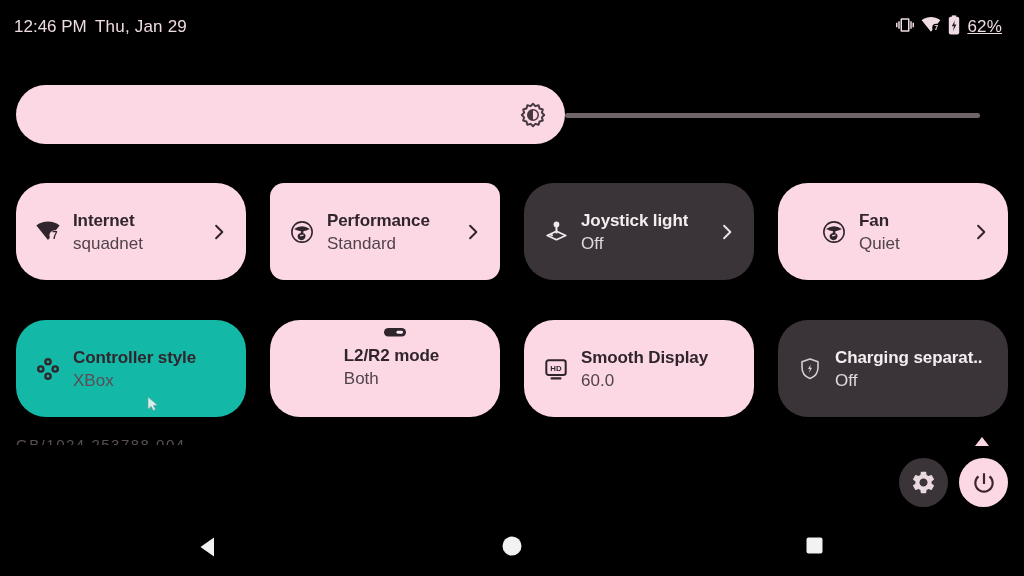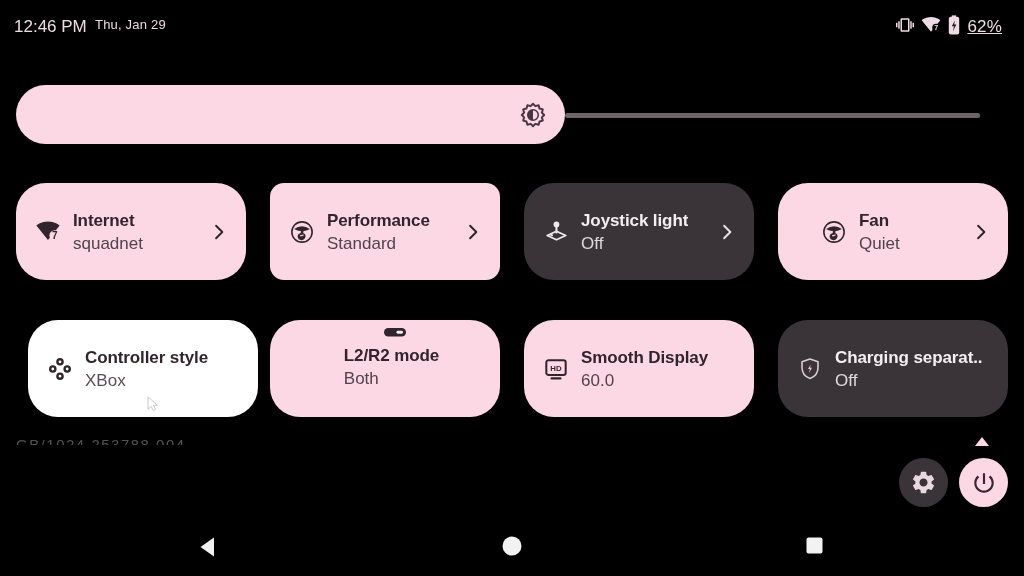--- a/index.html
+++ b/index.html
@@ -3,34 +3,34 @@
 <meta charset="utf-8">
 <style>
   * { margin:0; padding:0; box-sizing:border-box; }
   html,body { width:1024px; height:576px; background:#000; overflow:hidden;
     font-family:"Liberation Sans", sans-serif; }
   .abs { position:absolute; }
   #screen { position:relative; width:1024px; height:412px; background:#000; }
 
   
   #status-time { left:14px; top:17px; font-size:17px; color:#eedbe3; letter-spacing:0px; }
-  #status-date { left:95px; top:17px; font-size:13px; color:#eedbe3; letter-spacing:0.2px; }
+  #status-date { left:95px; top:17px; font-size:17px; color:#eedbe3; letter-spacing:0.2px; }
   #status-right { right:22px; top:13px; height:28px; display:flex; align-items:center; gap:7px; }
   #battery-pct { font-size:17px; color:#eedbe3; letter-spacing:0.2px;text-decoration:underline; }
 
   
   #slider-track { left:565px; top:113px; width:415px; height:5px; background:#6f6569; border-radius:3px; }
   #slider-fill  { left:16px; top:85px; width:549px; height:59px; background:#fbd8e4; border-radius:30px; }
   #slider-icon  { left:519px; top:101px; }
 
   
   .tile { position:absolute; width:230px; height:97px; border-radius:30px;
           display:flex; align-items:center; }
   .tile.pink   { background:#fbd8e4; }
-  .tile.pinkdim{ background:#ffffff;margin-left:12px; }
+  .tile.pinkdim{ background:#14b8a6; }
   .tile.dark   { background:#3a3439; }
   .tile-icon { width:24px; height:24px; margin-left:20px; flex:0 0 auto;
                display:flex; align-items:center; justify-content:center; }
   .tile-text { margin-left:13px; min-width:0; }
   .tile-title { font-size:17px; font-weight:700; letter-spacing:-0.1px; line-height:23px;
                 white-space:nowrap; overflow:hidden; }
   .tile-sub   { font-size:17px; font-weight:400; letter-spacing:0px; line-height:23px; white-space:nowrap; }
   .pink .tile-title, .pinkdim .tile-title { color:#31252d; }
   .pink .tile-sub  { color:#51434b; }
   .pinkdim .tile-sub { color:#5c4c55; }

